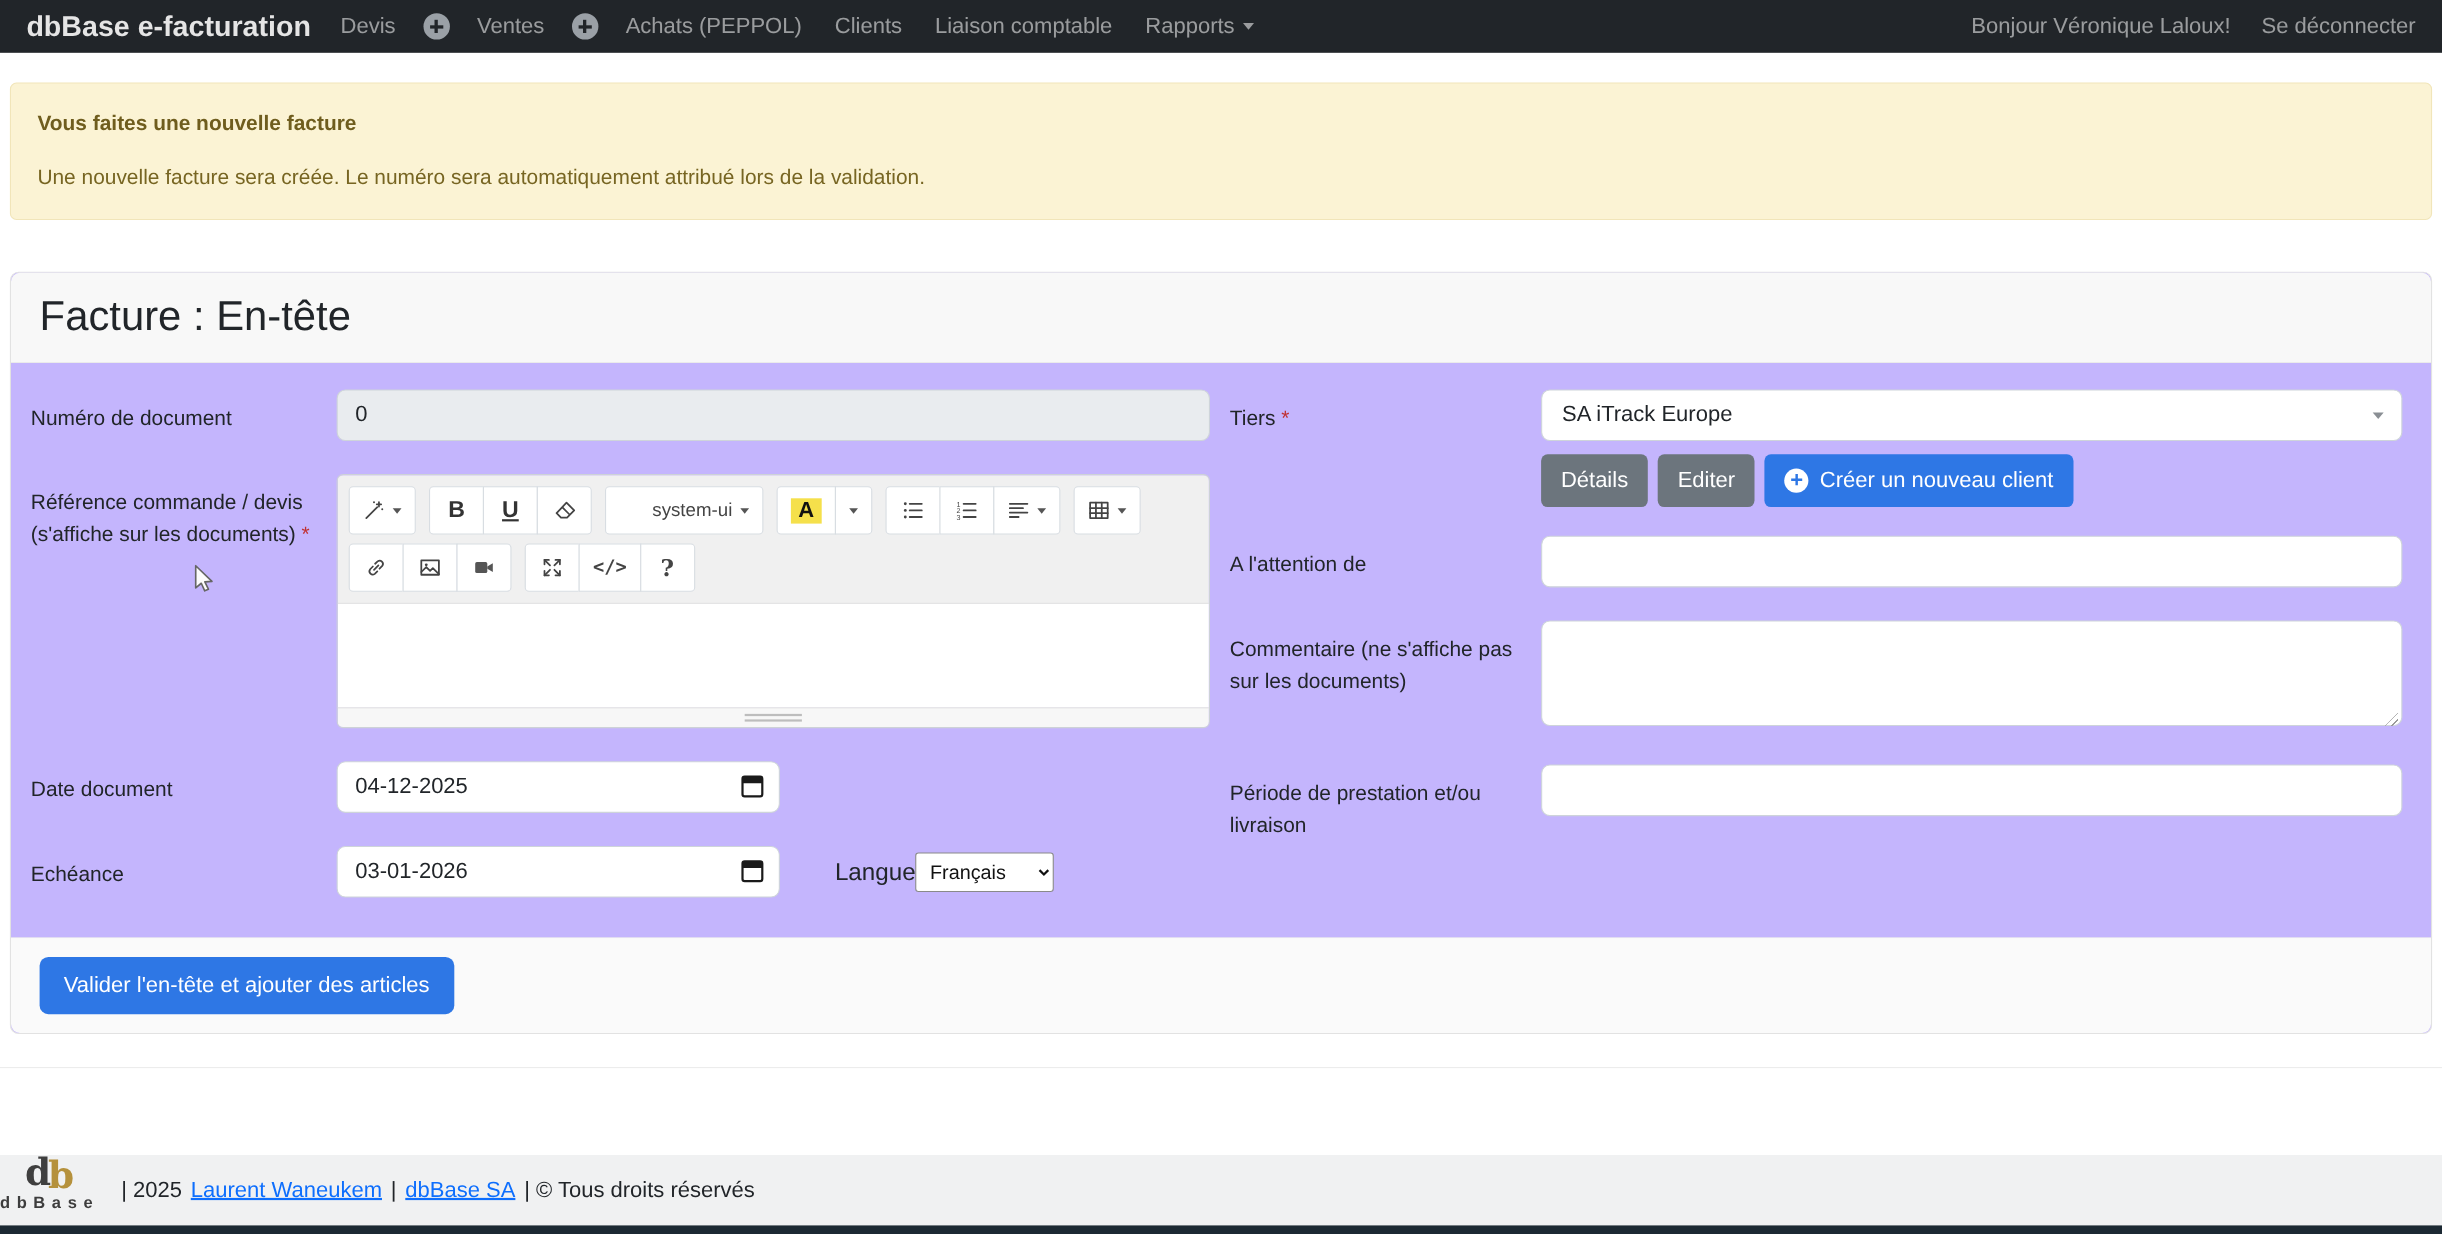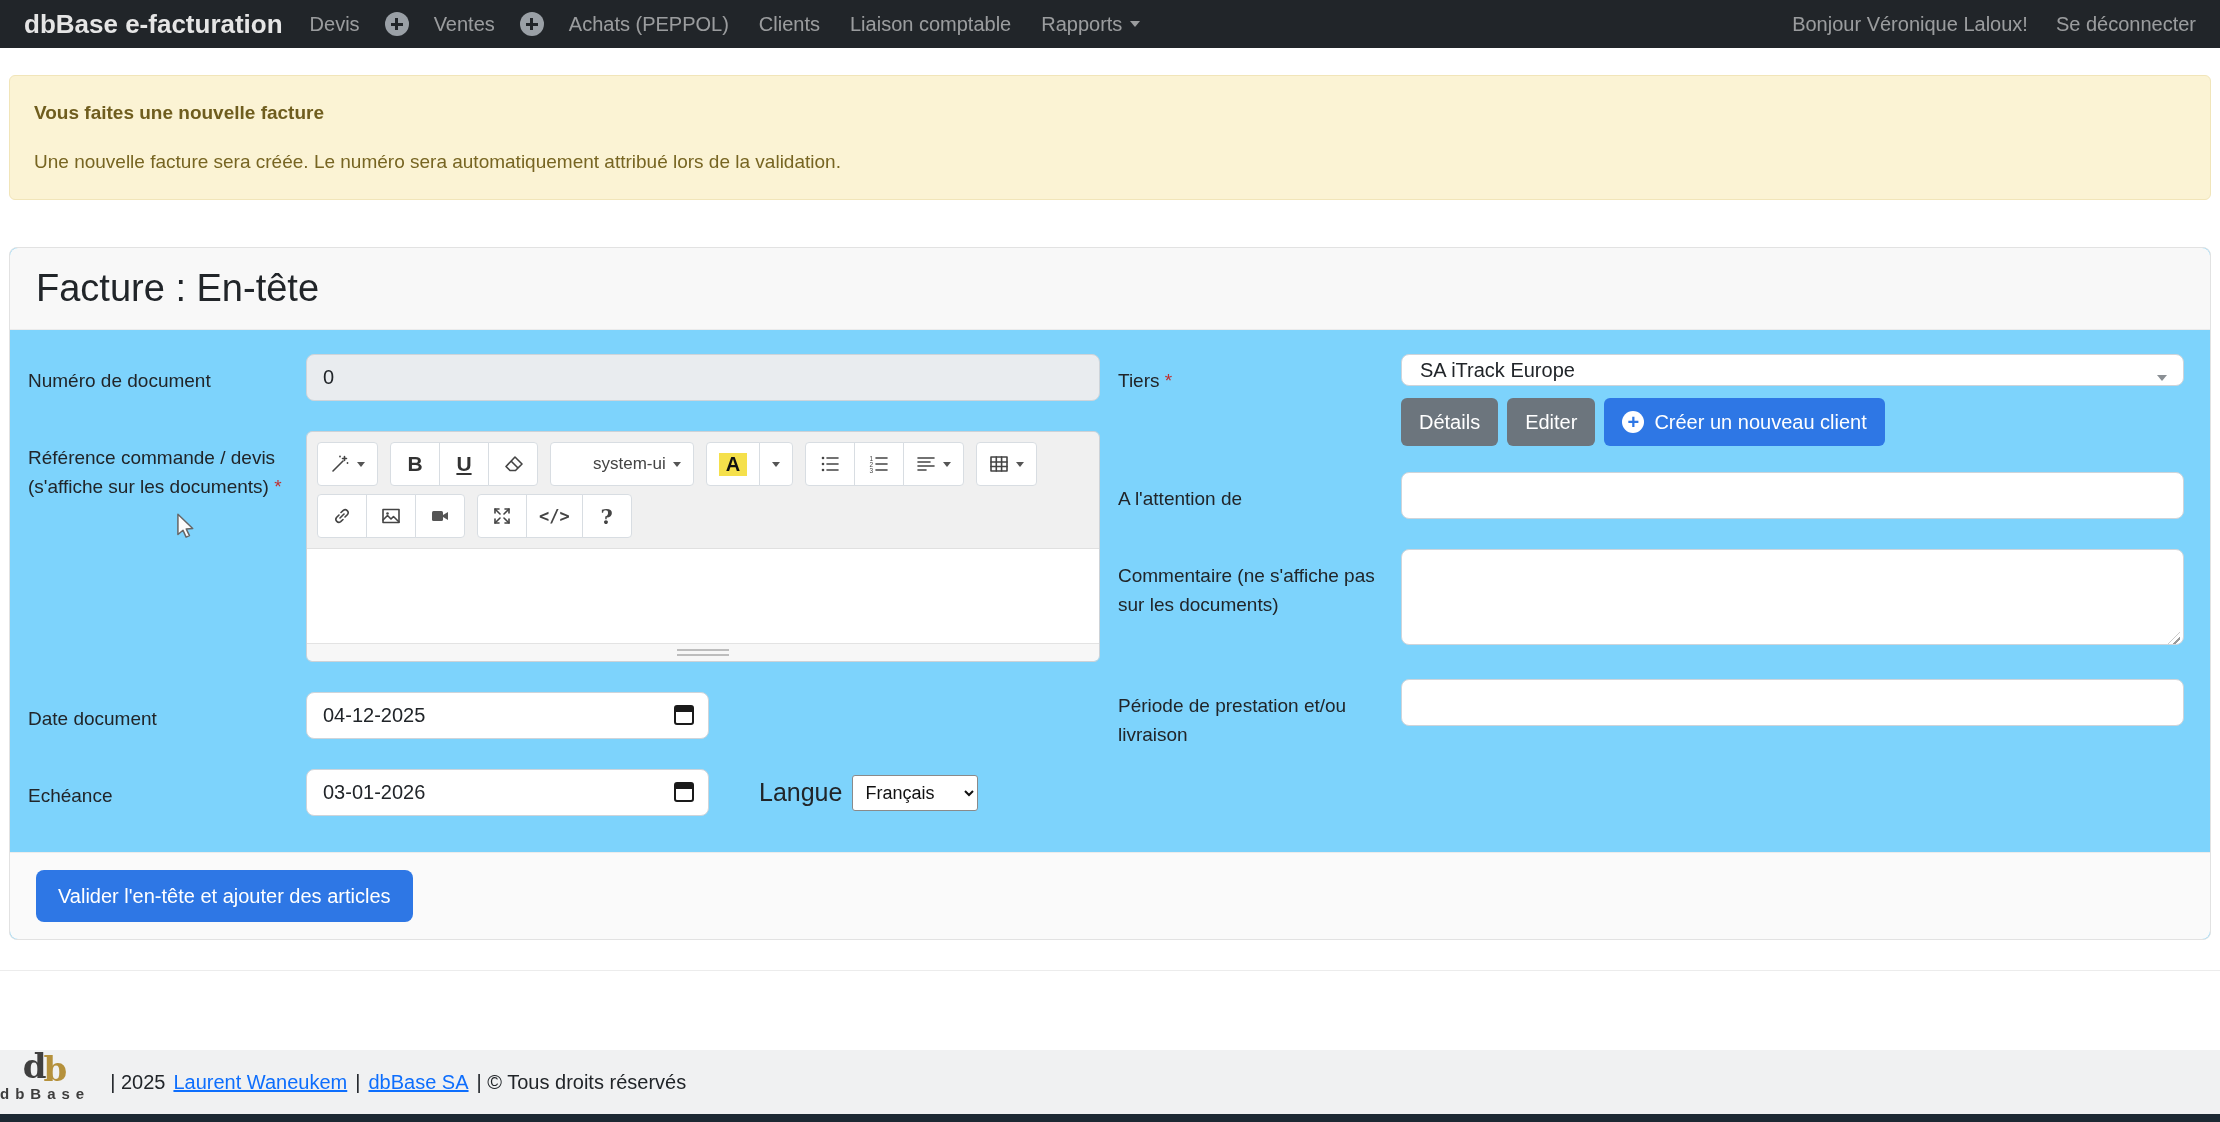--- a/index.html
+++ b/index.html
@@ -40,21 +40,21 @@
   
   .alert {
     margin:27px 9px 0; background:#fbf3d4; border:1px solid #f1e5b9;
     border-radius:6px; padding:26px 24px; color:#776522;
   }
   .alert-title { font-weight:700; font-size:19px; margin-bottom:27px; color:#6f5d1e; }
   .alert-msg { font-size:19px; }
 
   
   .card {
-    margin:47px 9px 0; background:#7dd3fc; border:1px solid #e2e2e2; border-radius:8px;
+    margin:47px 9px 0; background:#c4b5fd; border:1px solid #e2e2e2; border-radius:8px;
   }
   .card-header {
     background:#f8f8f8; border-bottom:1px solid #ebebeb; padding:19px 26px;
     border-radius:8px 8px 0 0;
   }
   .card-title { font-size:38px; font-weight:500; margin:0; color:#212529; }
   .card-body { display:flex; padding:24px 26px 36px 18px; }
   .col-left { flex:0 0 1090px; }
   .col-right { flex:1; }
 
@@ -85,30 +85,30 @@
 
   
   .date-wrap { position:relative; width:403px; display:inline-block; }
   .date-wrap .tb-input { padding-right:48px; }
   .cal-icon {
     position:absolute; right:15px; top:13px; width:20px; height:20px;
     border:2px solid #1a1a1a; border-top-width:7px; border-radius:3px; cursor:pointer;
   }
   .inline-row { display:flex; align-items:center; }
   .lang-group { display:flex; align-items:center; margin-left:50px; }
-  .lang-label { font-size:25px; margin-right:10px; }
+  .lang-label { font-size:22px; }
   .native-select {
     height:36px; min-width:126px; border:1px solid #8a8a8a; border-radius:3px;
     background:#fff; font-size:18px; font-family:"Liberation Sans", sans-serif;
     padding:0 8px; color:#111;
   }
 
   
   .sel-box {
-    height:32px; border:1px solid #ced4da; border-radius:8px; background:#fff;
+    height:47px; border:1px solid #ced4da; border-radius:8px; background:#fff;
     display:flex; align-items:center; padding:0 18px; font-size:20px; cursor:pointer;
     position:relative;
   }
   .sel-caret {
     position:absolute; right:16px; top:20px; width:0; height:0;
     border-left:5px solid transparent; border-right:5px solid transparent;
     border-top:6px solid #8a8f94;
   }
 
   

